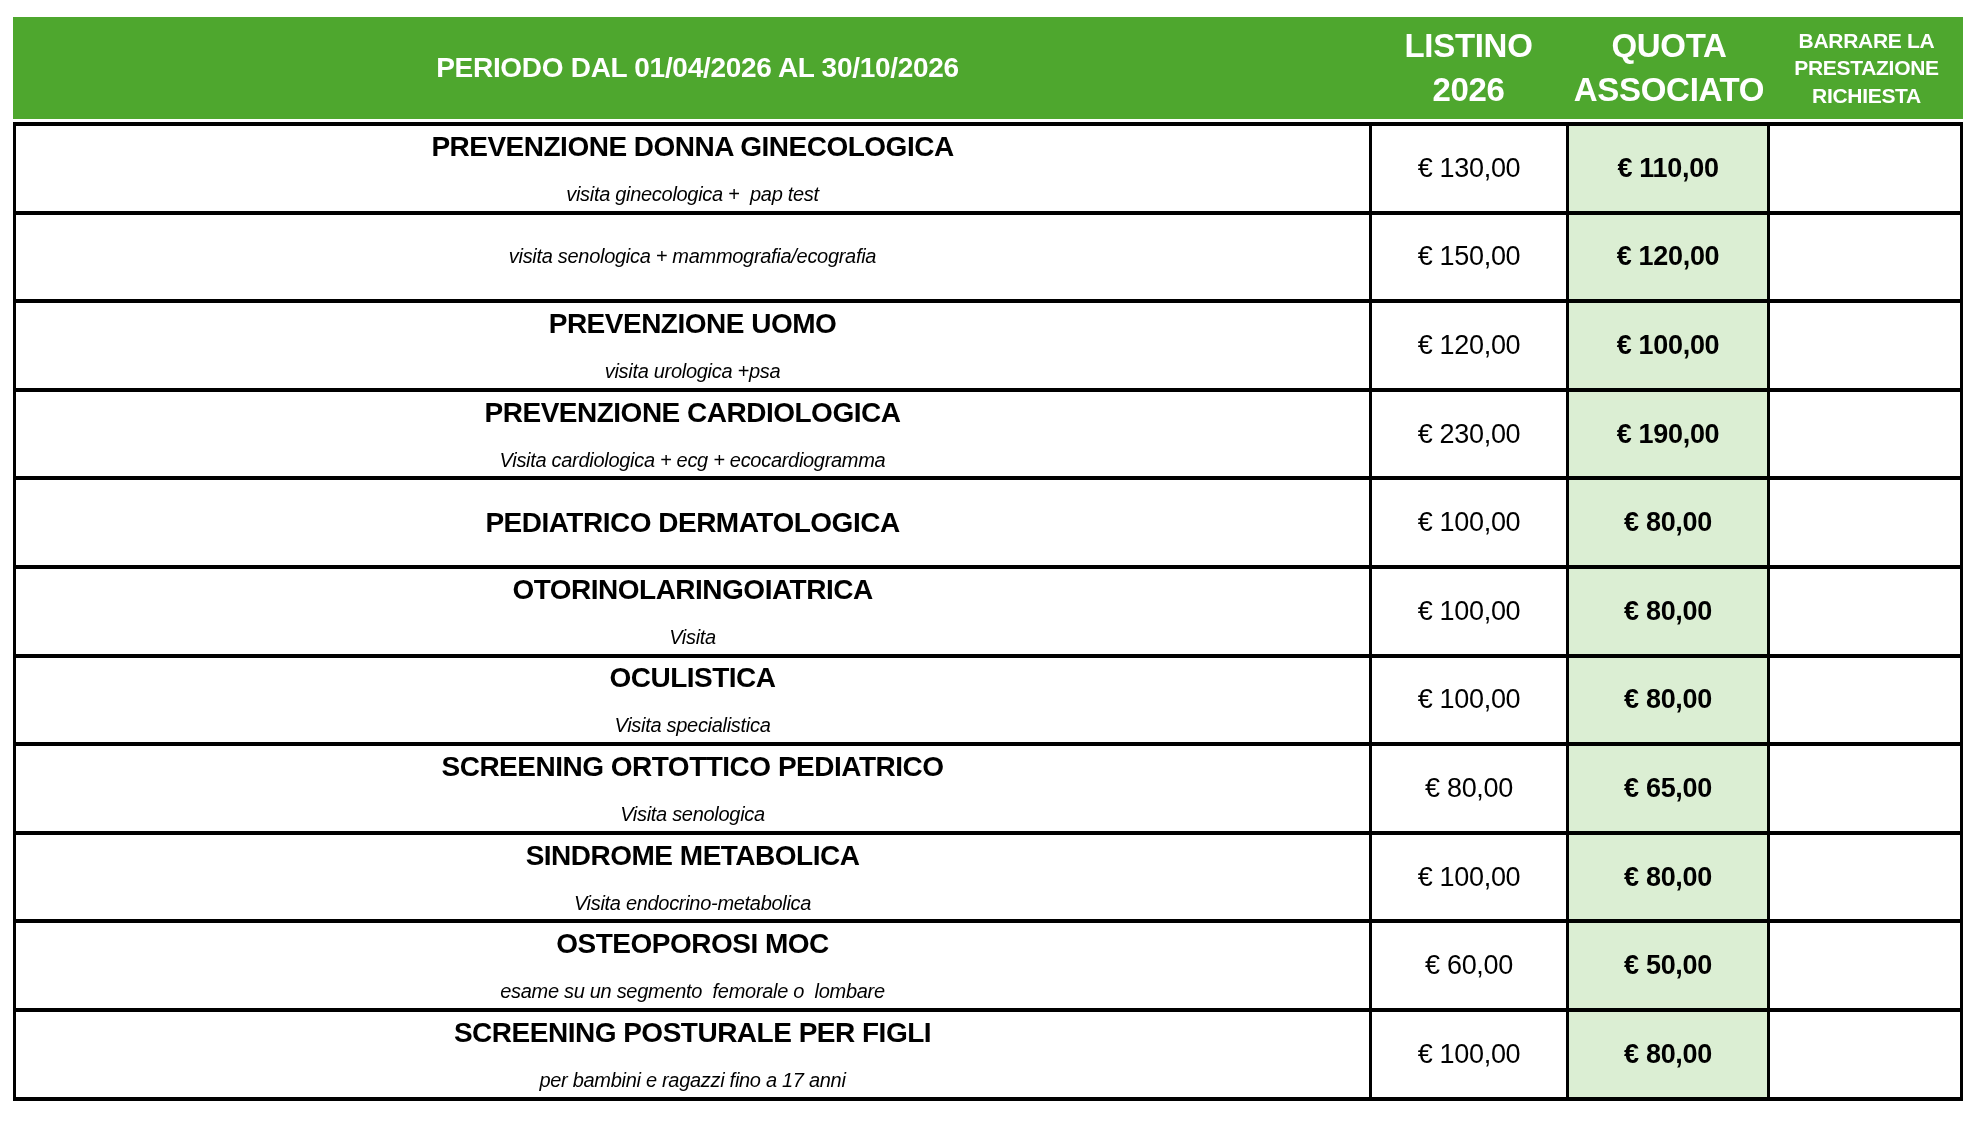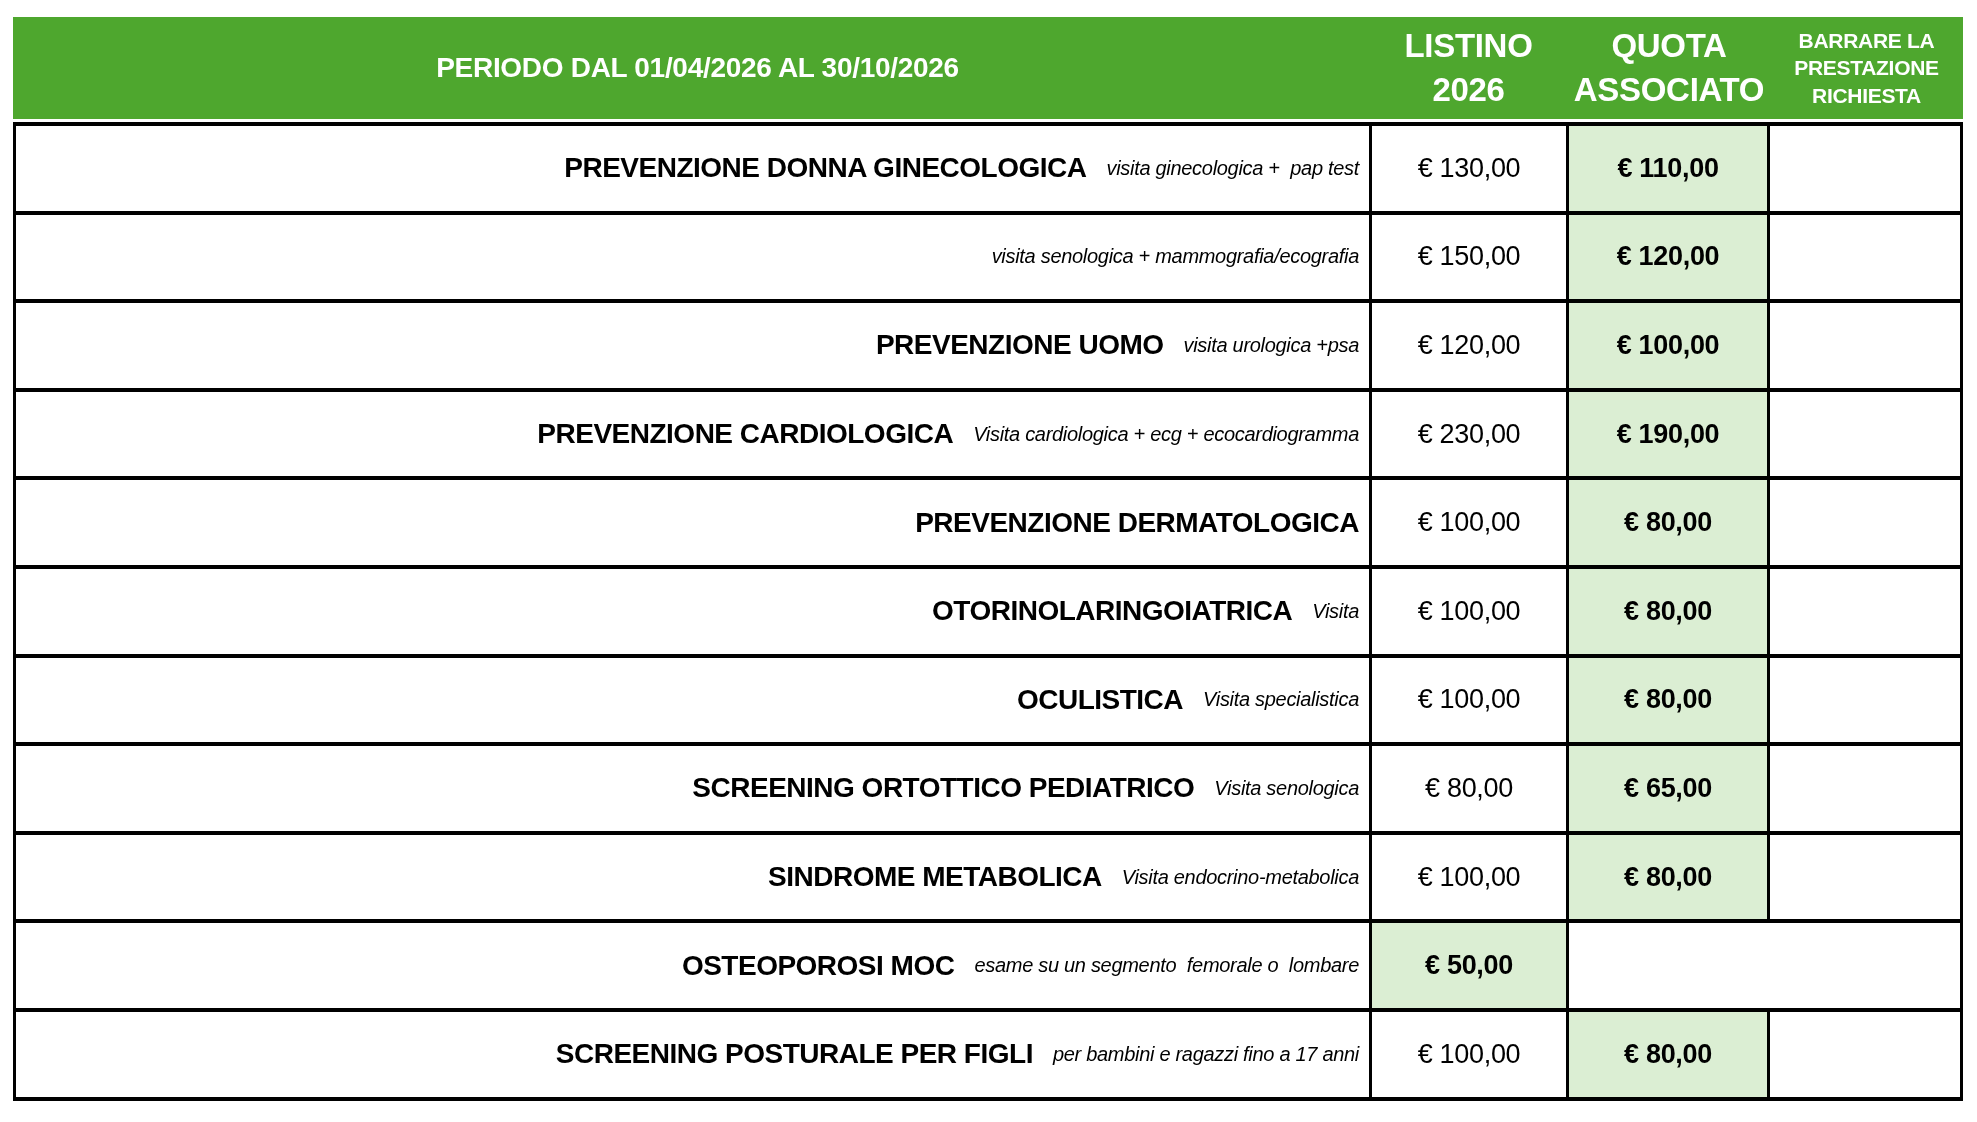--- a/index.html
+++ b/index.html
@@ -46,22 +46,22 @@
     border-bottom:4px solid var(--ink);
   }
   .td{
     display:flex;
     align-items:center;
     justify-content:center;
     overflow:hidden;
   }
   .td + .td{border-left:3px solid var(--ink);}
   .td-desc{
-    flex-direction:row;
-    justify-content:flex-end;
+    flex-direction:column;
+    justify-content:center;
     padding:7px 10px;
     gap:20px;
   }
   .title{
     font-weight:700;
     font-size:28px;
     letter-spacing:-0.5px;
     white-space:pre;
   }
   .subtitle{
@@ -159,21 +159,21 @@
     <div class="td td-quota">
       <span class="price">€ 190,00</span>
     </div>
     <div class="td td-barrare">
       <span class="price"></span>
     </div>
   </div>
 
   <div class="tr">
     <div class="td td-desc">
-      <div class="title">PREVENZIONE DERMATOLOGICA</div>
+      <div class="title">PEDIATRICO DERMATOLOGICA</div>
     </div>
     <div class="td td-listino">
       <span class="price">€ 100,00</span>
     </div>
     <div class="td td-quota">
       <span class="price">€ 80,00</span>
     </div>
     <div class="td td-barrare">
       <span class="price"></span>
     </div>
@@ -241,20 +241,23 @@
     <div class="td td-barrare">
       <span class="price"></span>
     </div>
   </div>
 
   <div class="tr">
     <div class="td td-desc">
       <div class="title">OSTEOPOROSI MOC</div>
       <div class="subtitle">esame su un segmento  femorale o  lombare</div>
     </div>
+    <div class="td td-listino">
+      <span class="price">€ 60,00</span>
+    </div>
     <div class="td td-quota">
       <span class="price">€ 50,00</span>
     </div>
     <div class="td td-barrare">
       <span class="price"></span>
     </div>
   </div>
 
   <div class="tr">
     <div class="td td-desc">

